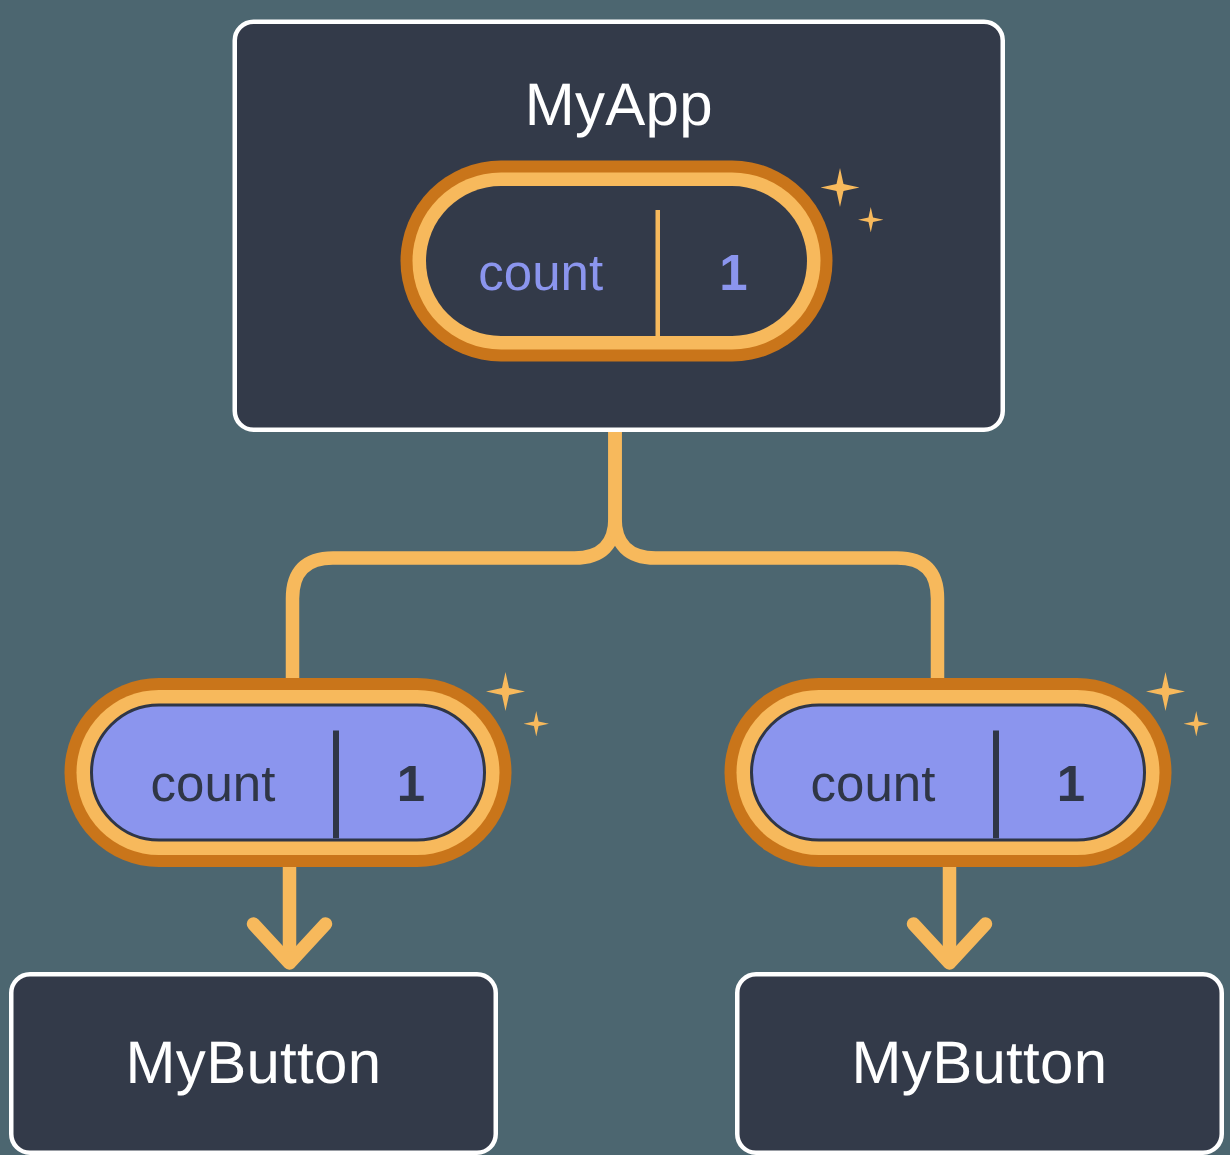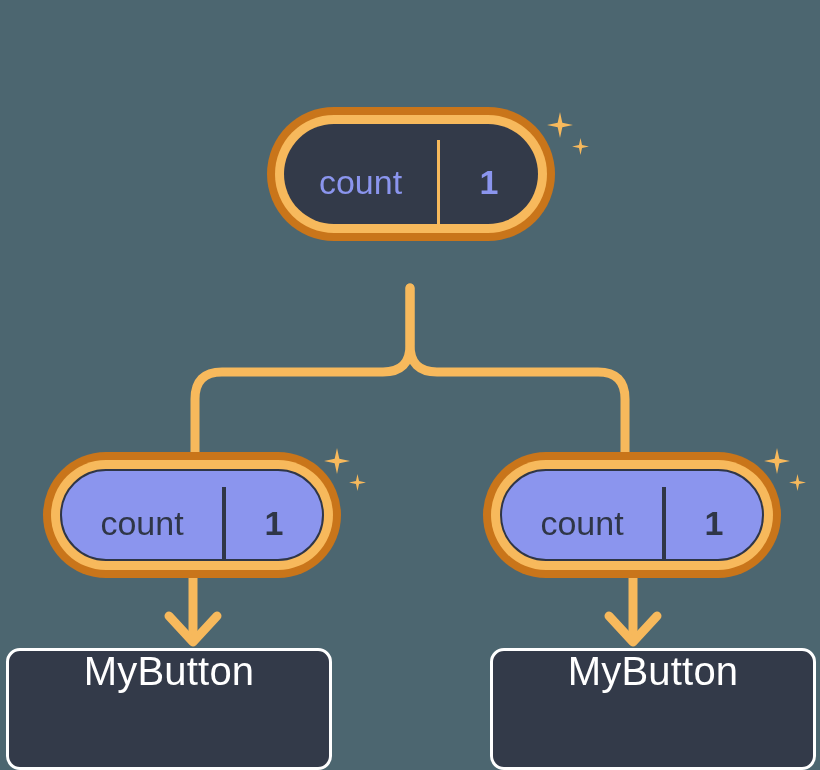--- a/index.html
+++ b/index.html
@@ -27,20 +27,21 @@
     position: absolute;
     box-sizing: border-box;
     background: #333A49;
     border: 3px solid #FFFFFF;
     border-radius: 14px;
     display: flex;
     align-items: flex-start;
     justify-content: center;
   }
   .card.center-label {
+    align-items: center;
   }
   .card-title {
     color: #FFFFFF;
     font-size: 40px;
     font-weight: 400;
     letter-spacing: 0.2px;
     line-height: 1;
     white-space: nowrap;
   }
   .card-app .card-title {
@@ -152,20 +153,23 @@
              Q 625 372 625 399
              L 625 452" fill="none" stroke="#F7B95C" stroke-width="9" stroke-linecap="round" stroke-linejoin="round"></path>
 
     <path d="M 193 578 L 193 643" fill="none" stroke="#F7B95C" stroke-width="9" stroke-linecap="butt"></path>
     <path d="M 169 616 L 193 642 L 217 616" fill="none" stroke="#F7B95C" stroke-width="9" stroke-linecap="round" stroke-linejoin="round"></path>
 
     <path d="M 633 578 L 633 643" fill="none" stroke="#F7B95C" stroke-width="9" stroke-linecap="butt"></path>
     <path d="M 609 616 L 633 642 L 657 616" fill="none" stroke="#F7B95C" stroke-width="9" stroke-linecap="round" stroke-linejoin="round"></path>
   </svg>
 
+  <div class="card card-app" style="left:155px; top:13px; width:515px; height:275px;">
+    <div class="card-title">MyApp</div>
+  </div>
 
   <div class="pill pill-dark" style="left:267px; top:107px; width:288px; height:134px;">
     <div class="pill-mid">
       <div class="pill-inner">
         <div class="pill-cell pill-key">count</div>
         <div class="pill-cell pill-val" style="width:98px;">1</div>
       </div>
     </div>
   </div>
 

